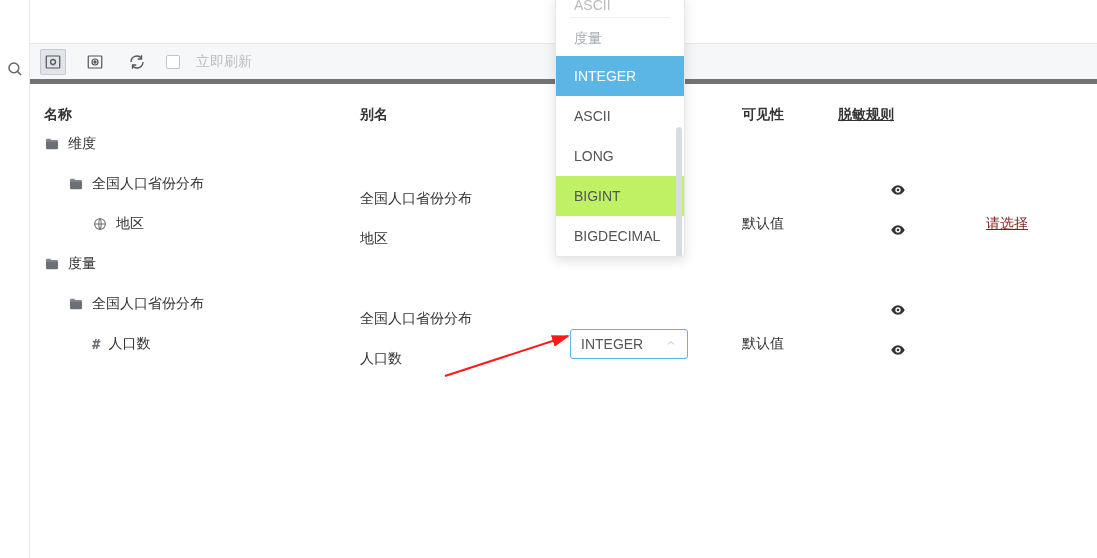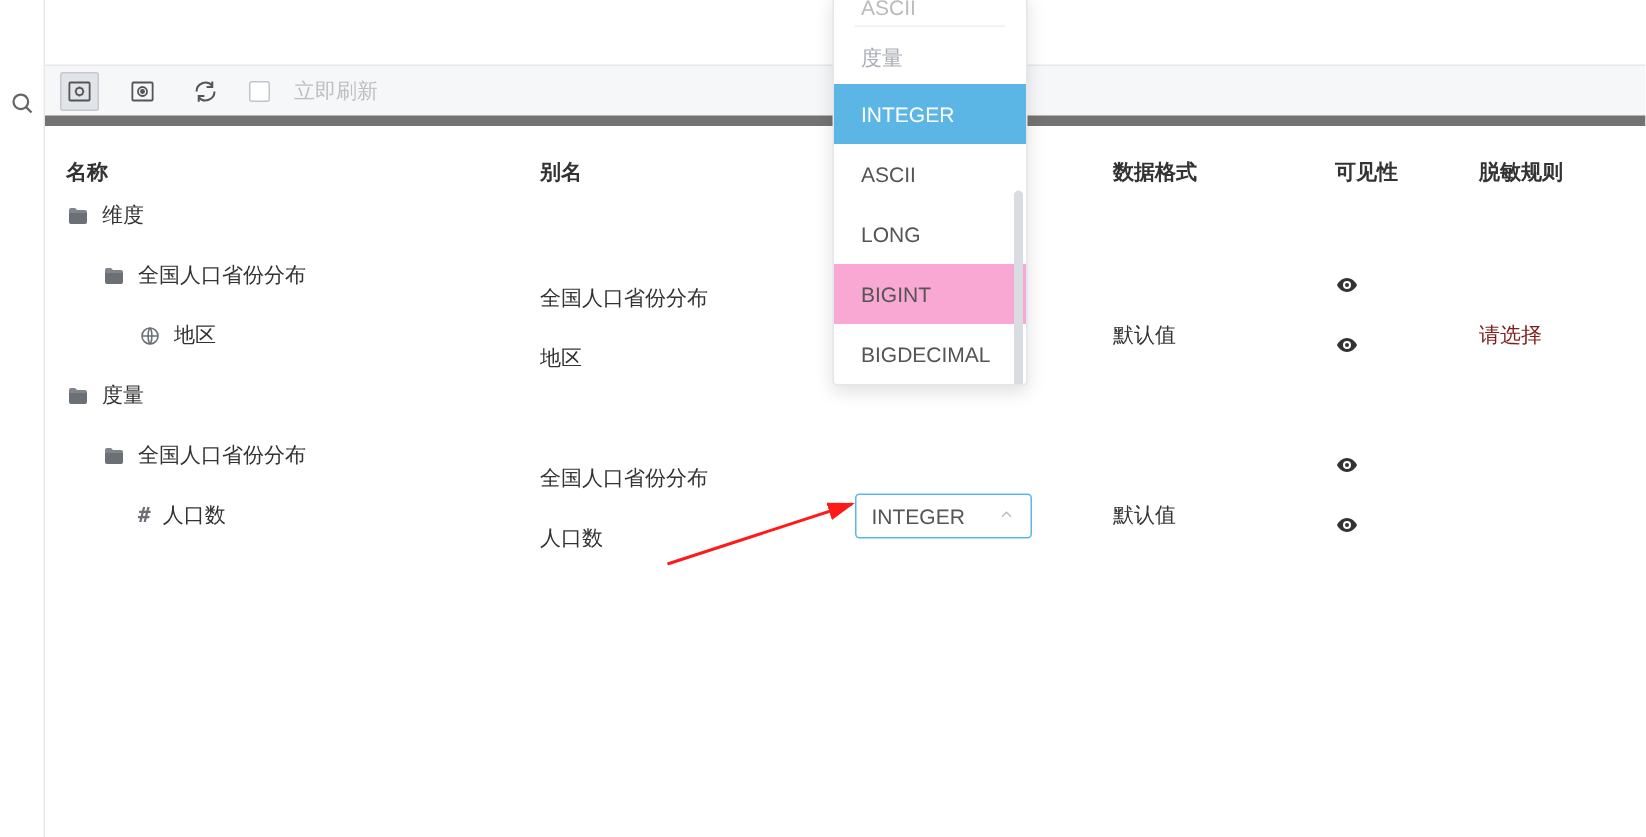--- a/index.html
+++ b/index.html
@@ -2,33 +2,33 @@
 <html><head>
 <meta charset="utf-8">
 <style>
   * { box-sizing: border-box; margin: 0; padding: 0; }
   html, body { width: 1097px; height: 558px; font-family: "Microsoft YaHei", "PingFang SC", Arial, sans-serif; font-size: 14px; color: #333; background: #fff; overflow: hidden; }
   .app { display: flex; width: 100%; height: 100%; }
   .leftgutter { width: 30px; border-right: 1px solid #e8e8e8; display: flex; flex-direction: column; align-items: center; padding-top: 60px; }
   .leftgutter .icon { width: 18px; height: 18px; color: #666; }
   .main { flex: 1; display: flex; flex-direction: column; position: relative; }
   .topstrip { height: 44px; border-bottom: 1px solid #e8e8e8; }
-  .toolbar { height: 40px; background: #f6f7f8; border-bottom: 7px solid #737373; display: flex; align-items: center; padding: 0 10px; gap: 16px; }
+  .toolbar { height: 40px; background: #f6f7f8; border-bottom: 5px solid #737373; display: flex; align-items: center; padding: 0 10px; gap: 16px; }
   .tb-btn { width: 26px; height: 26px; display: flex; align-items: center; justify-content: center; cursor: pointer; border-radius: 2px; color: #555; position: relative; }
   .tb-btn.active { background: #e1e4e8; box-shadow: inset 0 0 0 1px #c5c9cd; }
   .tb-btn svg { width: 18px; height: 18px; }
   .checkbox { width: 14px; height: 14px; border: 1px solid #c0c4cc; border-radius: 2px; background: #fff; }
   .tb-label { color: #bfbfbf; font-size: 14px; }
   .headerrow { display: flex; align-items: flex-end; height: 40px; padding-left: 14px; color: #333; font-weight: 600; }
   .col-name  { width: 316px; padding-left: 0; }
   .col-alias { width: 210px; margin-top: 30px; }
   .col-type  { width: 172px; } 
   .col-fmt   { width: 148px; }
   .col-vis   { width: 96px; text-align: left; margin-top: 14px; }
-  .col-rule  { flex: 1; }
+  .col-rule  { flex: 1; text-decoration: underline; }
   .rows { }
   .row { display: flex; align-items: center; height: 40px; padding-left: 14px; }
   .row.section { }
   .row .col-name { display: flex; align-items: center; gap: 8px; }
   .indent1 { padding-left: 24px; }
   .indent2 { padding-left: 48px; }
   .icon-folder, .icon-globe, .icon-hash, .icon-eye { display: inline-flex; align-items: center; justify-content: center; color: #6b6f76; }
   .icon-folder svg, .icon-globe svg, .icon-eye svg { width: 16px; height: 16px; }
   .hash { font-weight: 700; color: #6b6f76; font-family: Consolas, monospace; }
   .placeholder { color: #7f1d1d; }
@@ -37,21 +37,21 @@
   .select-box { width: 118px; height: 30px; border: 1px solid #5bb6e6; border-radius: 3px; display: flex; align-items: center; justify-content: space-between; padding: 0 10px; color: #555; background: #fff; cursor: pointer; }
   .select-box .chev { color: #b8bcc2; }
   
   .dropdown { position: absolute; left: 525px; top: -4px; width: 130px; background: #fff; border: 1px solid #e3e6ea; border-radius: 3px; box-shadow: 0 4px 12px rgba(0,0,0,0.12); overflow: hidden; z-index: 10; }
   .dd-scroll { max-height: 322px; overflow: hidden; position: relative; }
   .dd-item { height: 40px; display: flex; align-items: center; padding: 0 18px; color: #555; cursor: pointer; white-space: nowrap; }
   .dd-item.clip { height: 16px; align-items: flex-start; padding-top: 0; overflow: hidden; color: #bbb; }
   .dd-group { color: #a9adb3; height: 34px; display: flex; align-items: center; padding: 0 18px; cursor: default; }
   .dd-sep  { height: 1px; background: #eceef1; margin: 4px 14px; }
   .dd-item.selected { background: #5bb6e6; color: #fff; }
-  .dd-item.hover { background: #f9a8d4; }
+  .dd-item.hover { background: #bef264; }
   .dd-scrollbar { position: absolute; right: 2px; top: 130px; width: 6px; height: 150px; background: #d9dde1; border-radius: 3px; }
   
   .arrow { position: absolute; left: 410px; top: 330px; width: 140px; height: 50px; pointer-events: none; }
 </style>
 </head>
 <body>
 
 <div class="app">
   <div class="leftgutter">
     <span class="icon">
@@ -87,21 +87,20 @@
           </svg>
       </div>
       <span class="checkbox"></span>
       <span class="tb-label">立即刷新</span>
     </div>
 
     <div class="headerrow">
       <div class="col-name">名称</div>
       <div class="col-alias">别名</div>
       <div class="col-type"></div>
-      <div class="col-fmt">数据格式</div>
       <div class="col-vis">可见性</div>
       <div class="col-rule">脱敏规则</div>
     </div>
 
     <div class="rows">
 
       <div class="row section">
         <div class="col-name">
           <span class="icon-folder">
             <svg viewBox="0 0 24 24" fill="currentColor">

